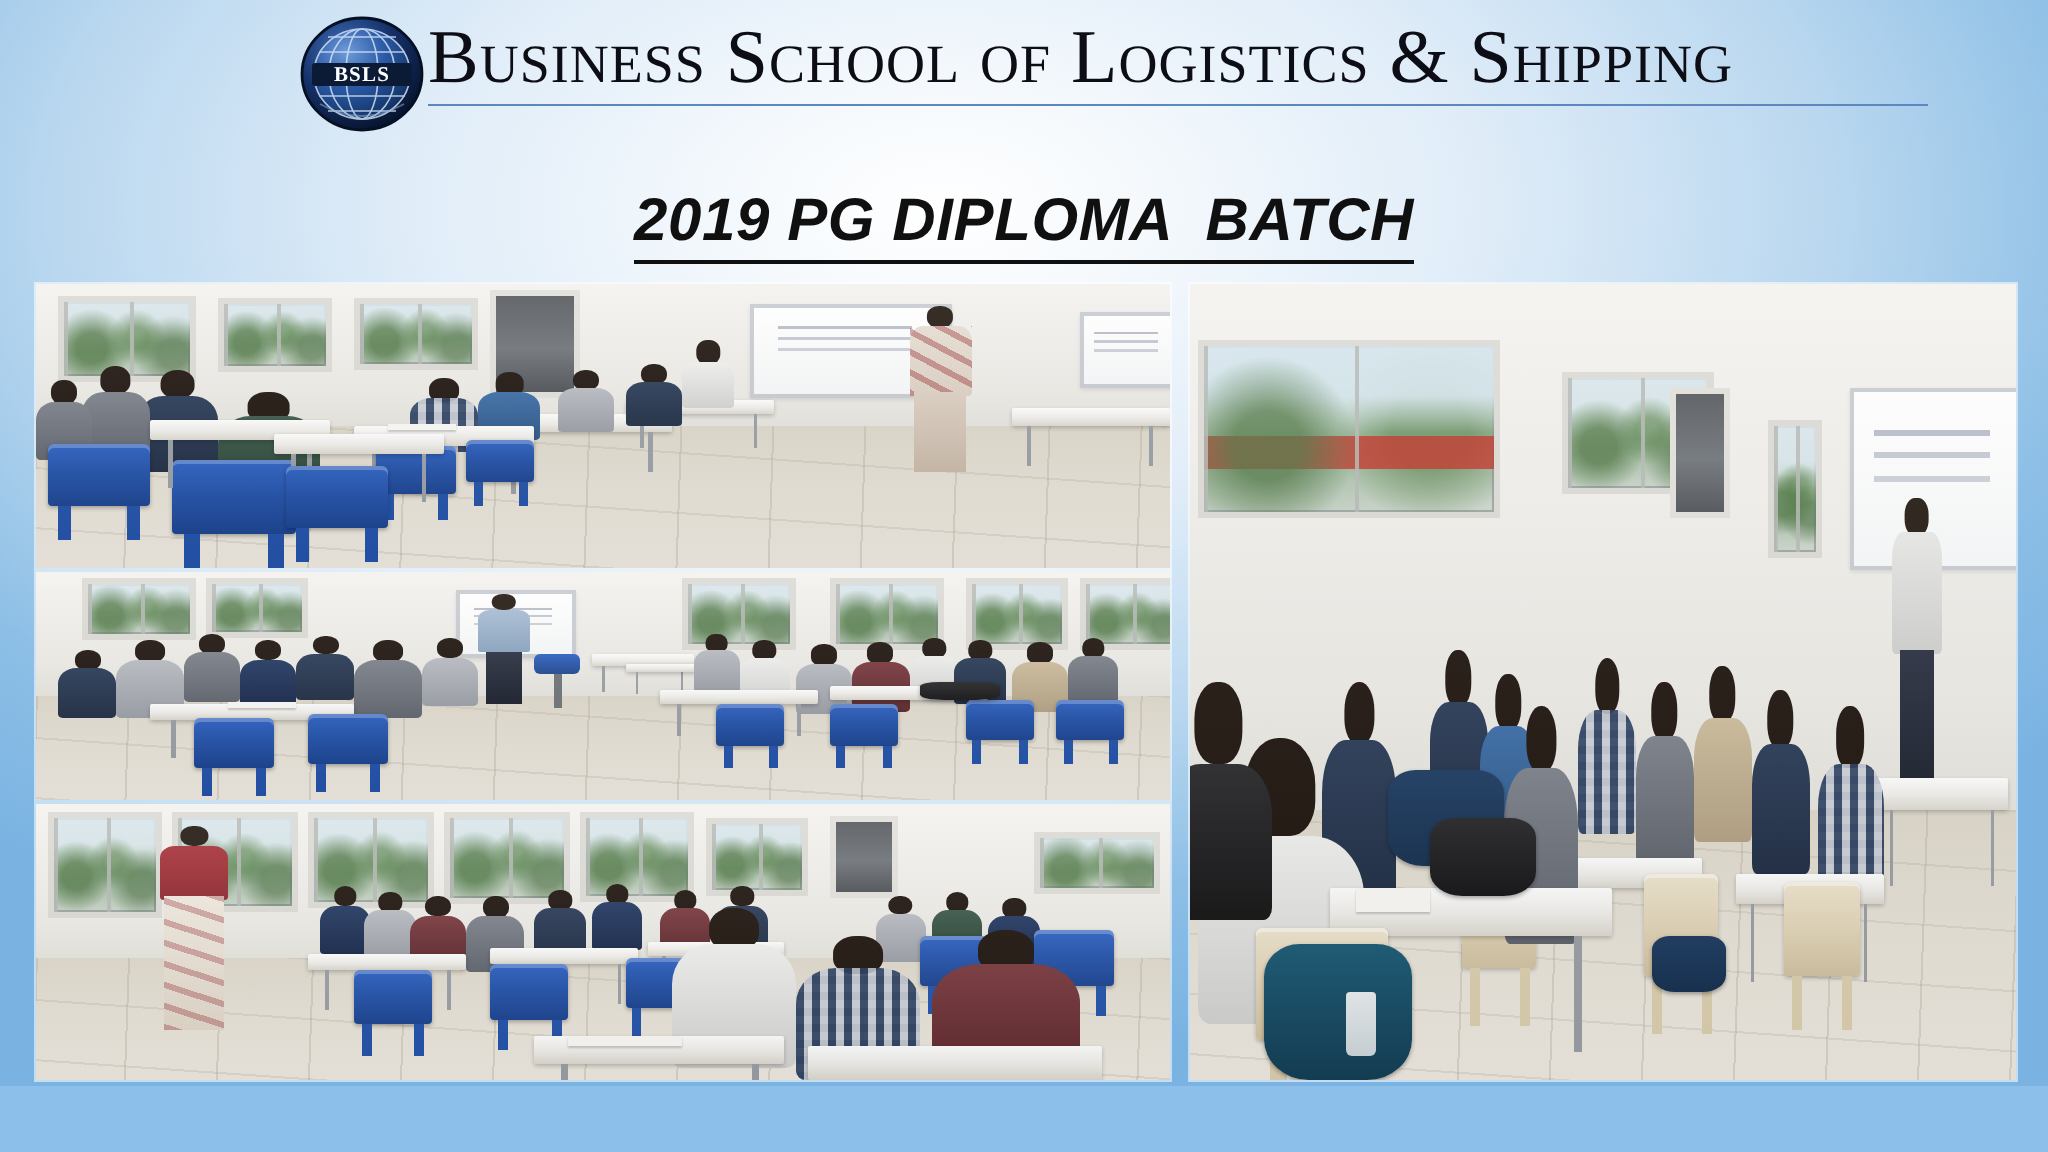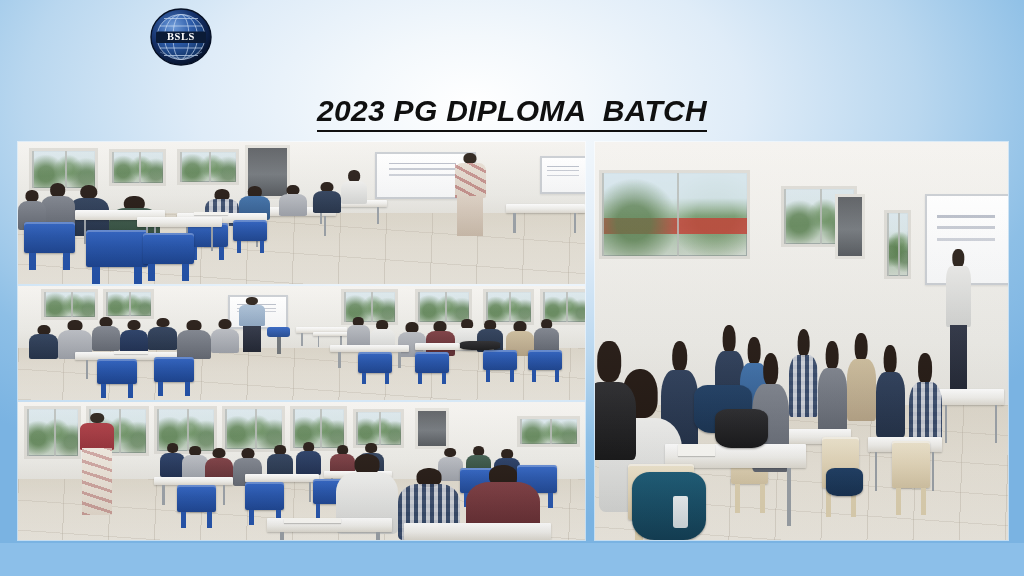--- a/index.html
+++ b/index.html
@@ -377,25 +377,26 @@
           <path d="M14 10.5 H48"></path>
           <path d="M14 47.5 H48"></path>
         </g>
         <rect x="6" y="23.5" width="50" height="11.5" rx="1.6" fill="#0b1b36"></rect>
         <text x="31" y="32.4" text-anchor="middle" font-family="Liberation Serif, serif" font-size="10.5" font-weight="bold" letter-spacing="0.6" fill="#ffffff">BSLS</text>
         <ellipse cx="31" cy="29" rx="30" ry="28" fill="none" stroke="#061024" stroke-width="1.4"></ellipse>
         <path d="M10 44 Q31 56 52 44" fill="none" stroke="#8fa9cc" stroke-width="0.9" opacity="0.55"></path>
       </svg>
     </div>
 
+    <div id="org-title">Business School of Logistics &amp; Shipping</div>
 
   </div>
 
   <div id="slide-title">
-    <span>2023 PG DIPLOMA  BATCH</span>
+    <span>2019 PG DIPLOMA  BATCH</span>
   </div>
 
   <div id="gallery">
 
     <div class="photo" id="photo-1">
       <div class="scene">
         <div class="wall" style="height:54%"></div>
         <div class="floor" style="height:50%"></div>
 
         <div class="window" style="left:2%;  top:4%;  width:11%; height:26%"></div>

